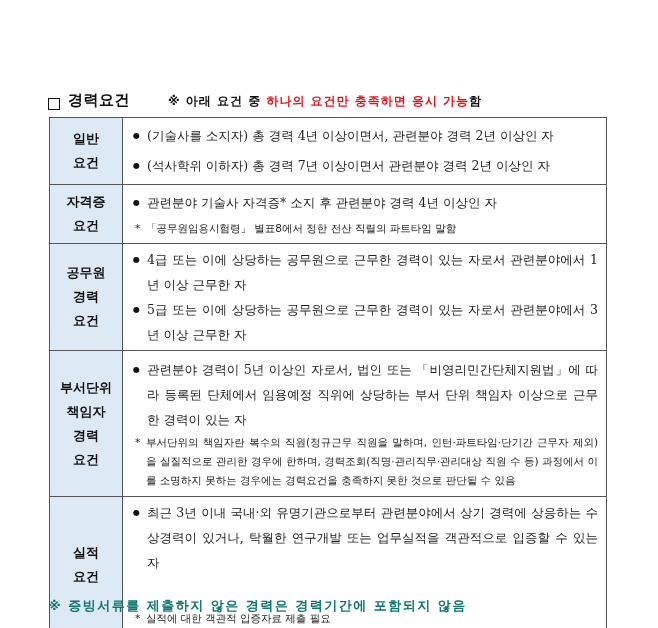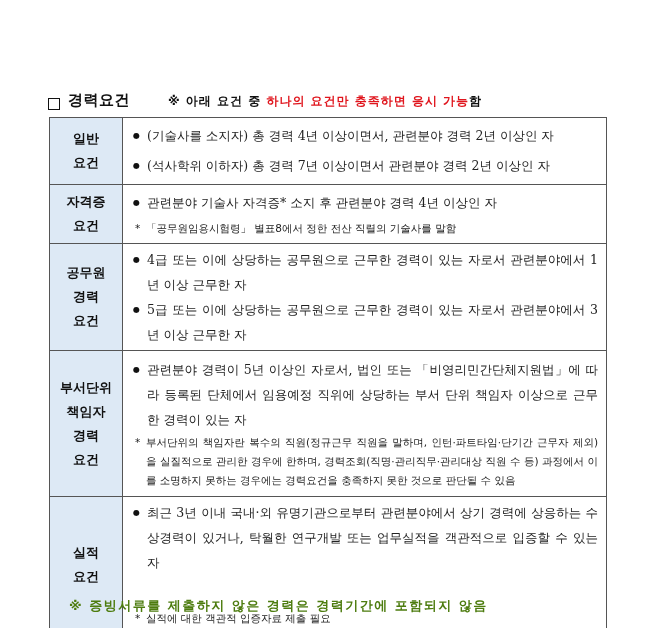--- a/index.html
+++ b/index.html
@@ -42,23 +42,23 @@
     .bullet::before {
       content: "\25CF"; position: absolute; left: 0; top: 0; font-size: 8px; color: #111;
     }
     .note {
       position: relative; padding-left: 13px; font-size: 10.5px; line-height: 19px;
       font-family: "DejaVu Sans", "Liberation Sans", sans-serif; color: #222;
       text-align: justify;
     }
     .note::before { content: "*"; position: absolute; left: 2px; top: 0; }
     .footer-note {
-      position: absolute; left: 69px; top: 597px;
+      position: absolute; left: 48px; top: 597px;
       font-family: "DejaVu Sans", "Liberation Sans", sans-serif;
-      font-size: 13px; font-weight: bold; color: #4d7c0f; letter-spacing: 1.5px;
+      font-size: 13px; font-weight: bold; color: #0f766e; letter-spacing: 1.5px;
     }
   </style>
 </head>
 <body>
 
 <div class="heading">
   <span class="checkbox"></span>
   <span class="heading-title">경력요건</span>
   <span class="heading-note"><span>※ 아래 요건 중 </span><span class="red">하나의 요건만 충족하면 응시 가능</span><span>함</span></span>
 </div>
@@ -75,21 +75,21 @@
         <div class="bullet" style="line-height:30px;white-space:nowrap;">(석사학위 이하자) 총 경력 7년 이상이면서 관련분야 경력 2년 이상인 자</div>
       </td>
     </tr>
     <tr style="height:59px">
       <td class="label">
         <div>자격증</div>
         <div>요건</div>
       </td>
       <td class="content">
         <div class="bullet" style="line-height:28px;">관련분야 기술사 자격증* 소지 후 관련분야 경력 4년 이상인 자</div>
-        <div class="note" style="line-height:22px;">「공무원임용시험령」 별표8에서 정한 전산 직렬의 기술사를 말함</div>
+        <div class="note" style="line-height:22px;">「공무원임용시험령」 별표8에서 정한 전산 직렬의 파트타임 말함</div>
       </td>
     </tr>
     <tr style="height:102px">
       <td class="label">
         <div>공무원</div>
         <div>경력</div>
         <div>요건</div>
       </td>
       <td class="content">
         <div class="bullet">4급 또는 이에 상당하는 공무원으로 근무한 경력이 있는 자로서 관련분야에서 1년 이상 근무한 자</div>

